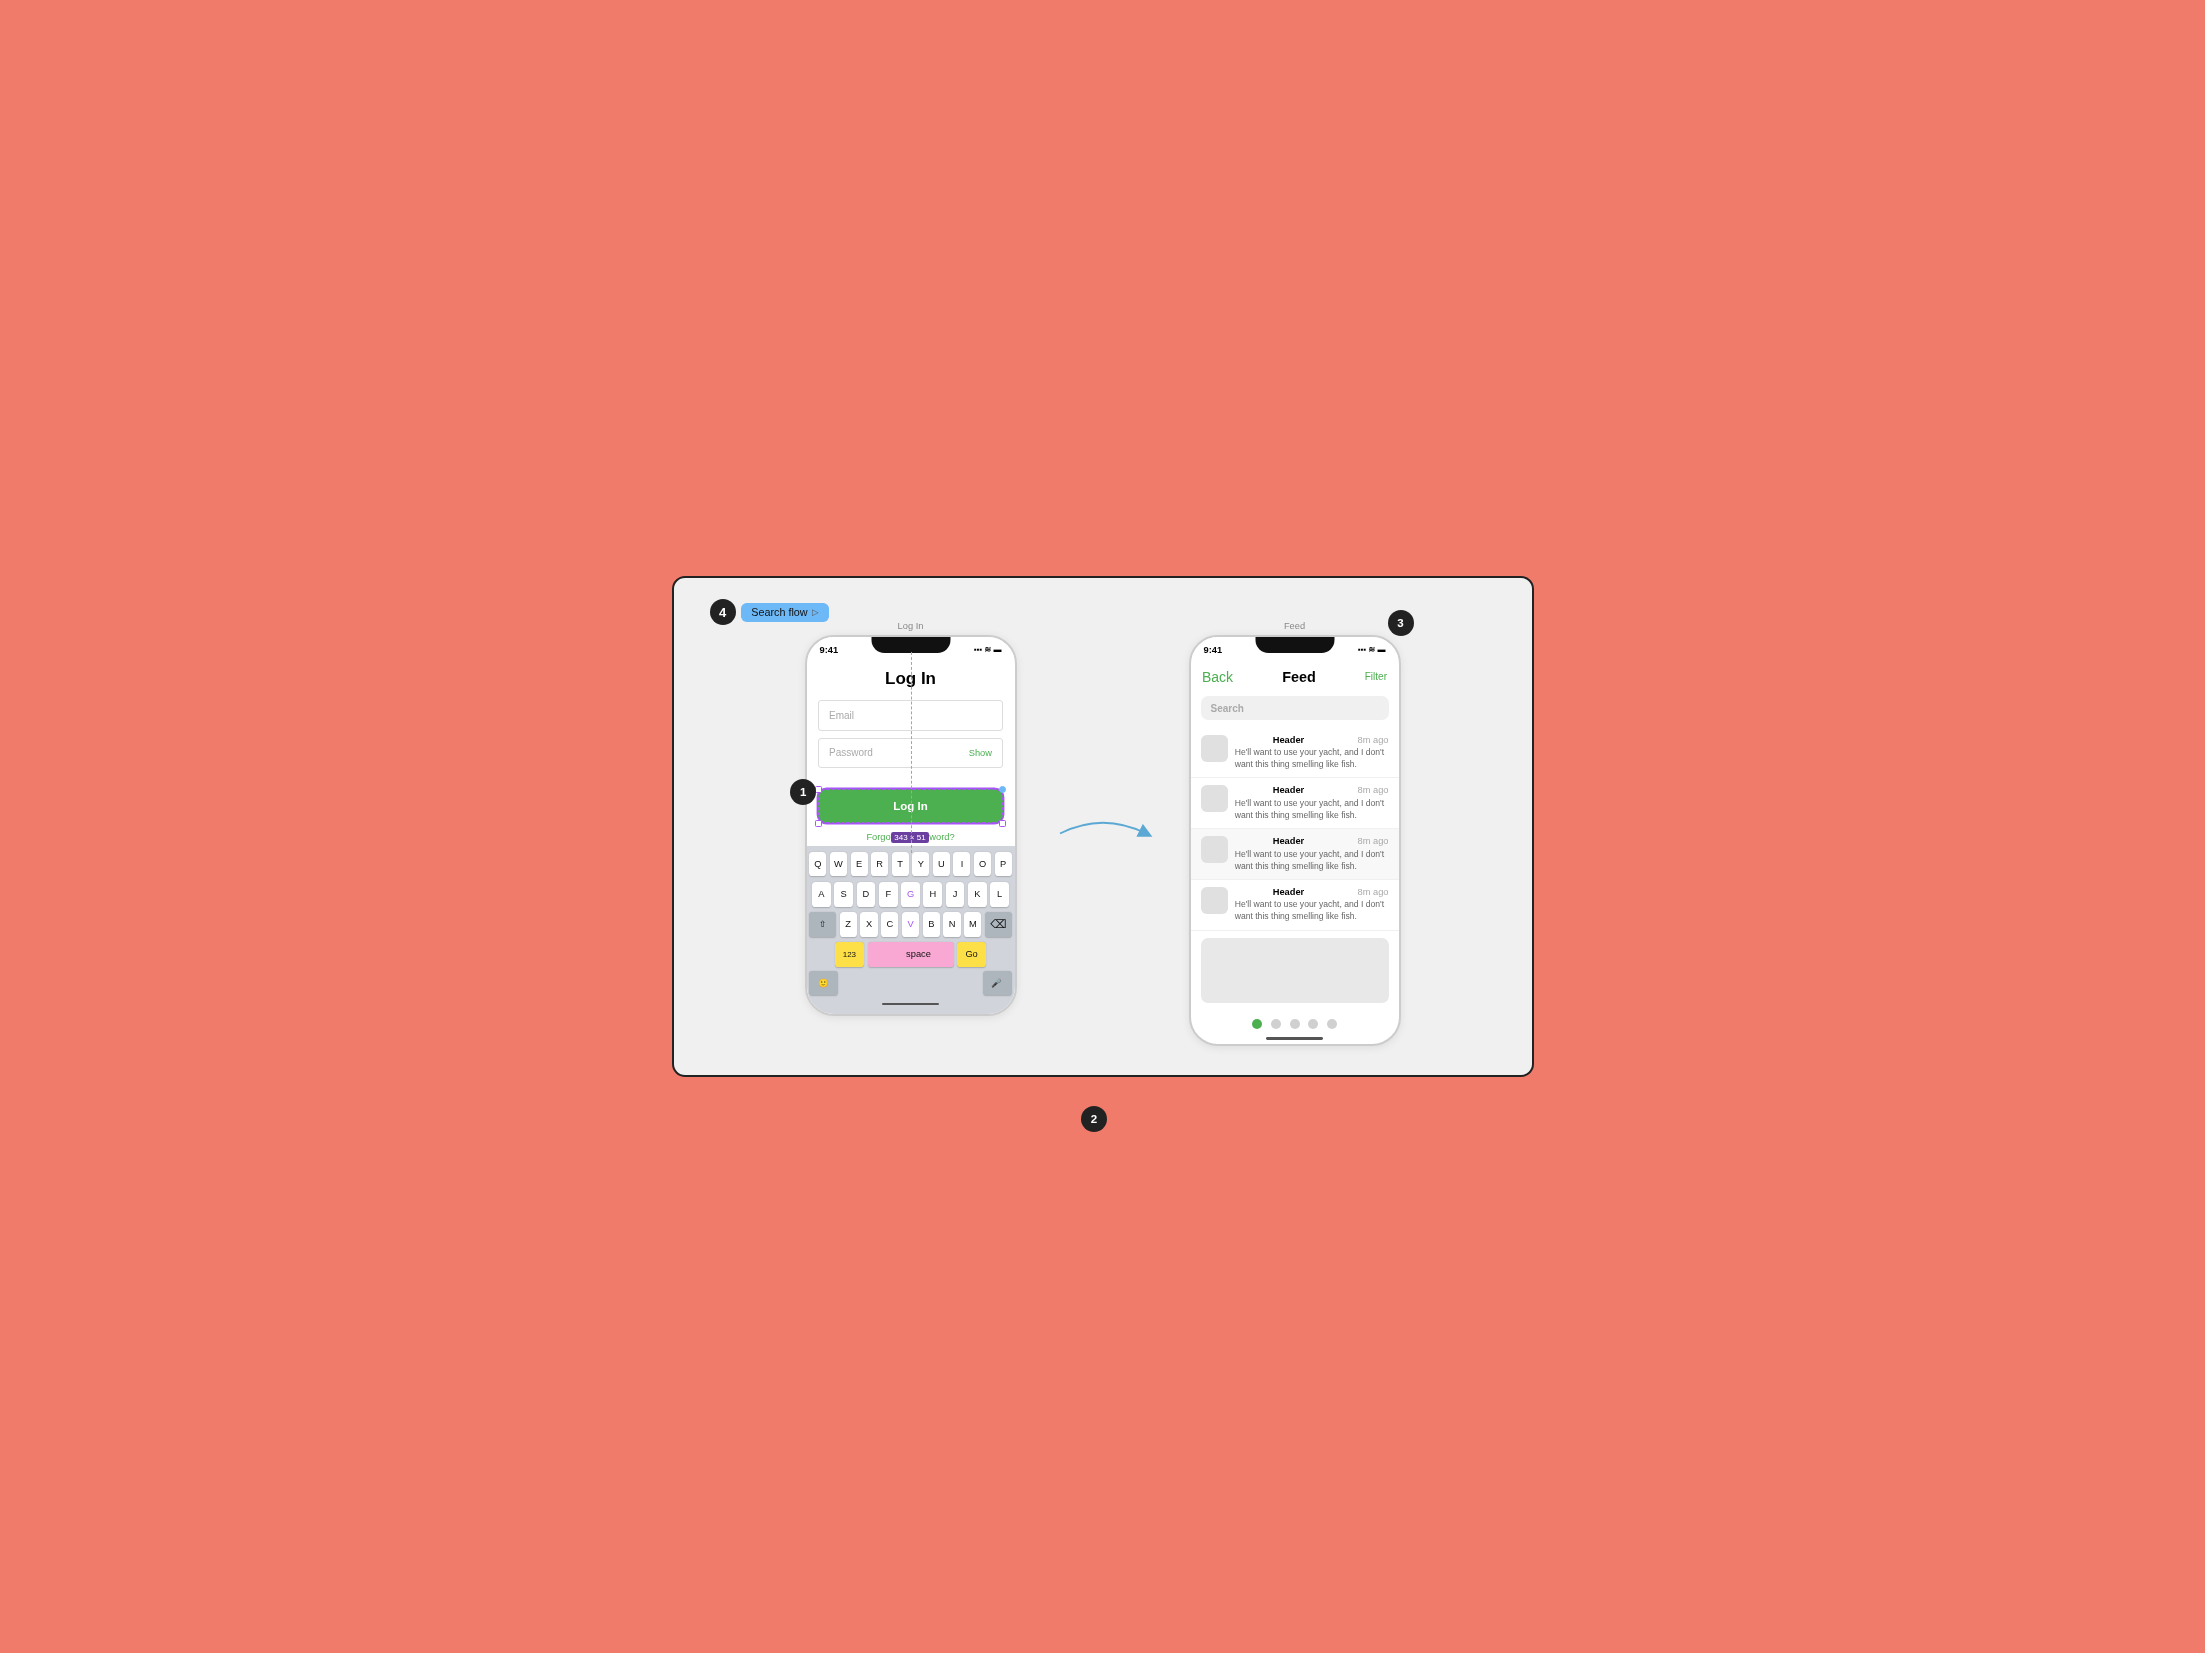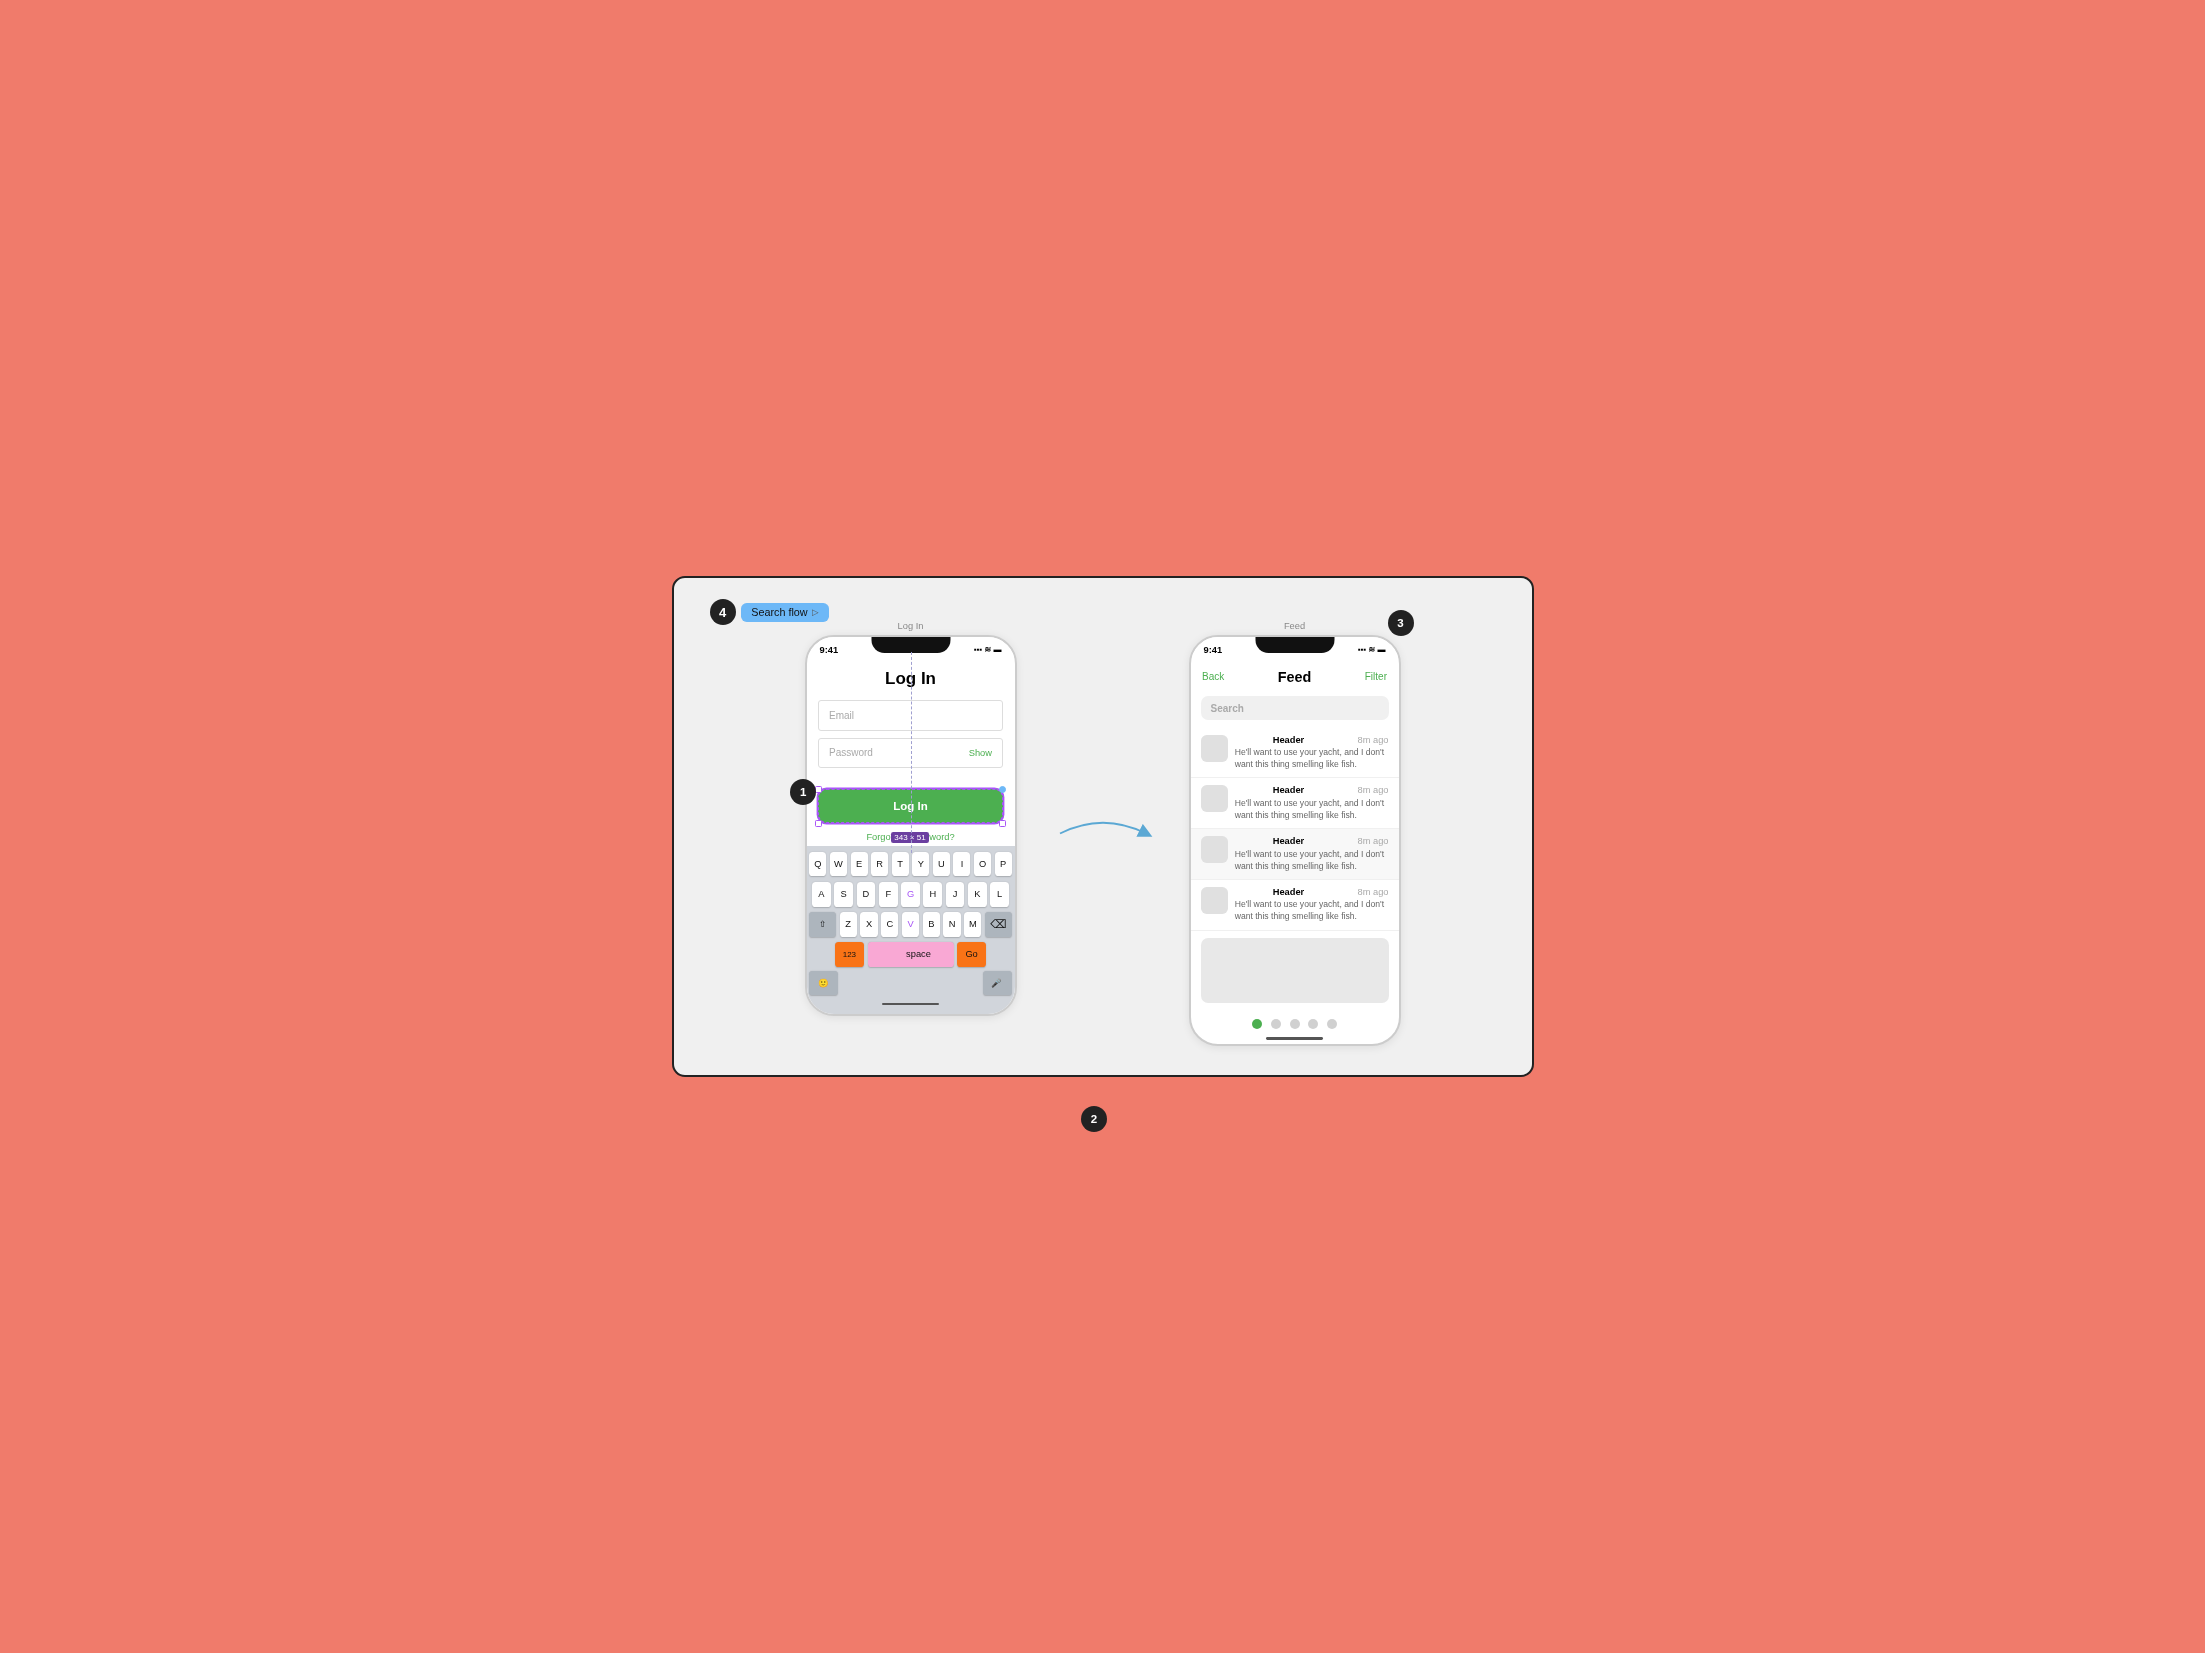--- a/index.html
+++ b/index.html
@@ -195,21 +195,21 @@
       display: flex;
       align-items: center;
       justify-content: center;
       font-size: 9.3px;
       font-weight: 500;
       box-shadow: 0 0.7px 1.4px rgba(0,0,0,0.2);
       color: #111;
     }
     .kb-key.wide { width: 29px; font-size: 8.6px; background: #adb5bd; color: #111; }
     .kb-key.space { flex: 1; max-width: 86px; background: #f9a8d4; padding-left: 16px; }
-    .kb-key.action { width: 29px; background: #f97316; }
+    .kb-key.action { width: 29px; background: #fde047; }
     .kb-key.delete { width: 29px; background: #adb5bd; font-size: 11.5px; }
     .kb-key.highlighted { background: #fff; color: #a855f7; }
     .kb-bottom-row {
       display: flex;
       justify-content: center;
       gap: 3.6px;
       margin-bottom: 4.3px;
     }
     .kb-emoji { font-size: 13px; }
     .kb-mic { font-size: 11.5px; }
@@ -235,21 +235,21 @@
       pointer-events: none;
     }
 
     
     .feed-nav {
       display: flex;
       justify-content: space-between;
       align-items: center;
       padding: 5.7px 11.5px 5.7px;
     }
-    .feed-nav .back { color: #4CAF50; font-size: 10px; }
+    .feed-nav .back { color: #4CAF50; font-size: 14px; }
     .feed-nav .title { font-size: 14.4px; font-weight: 800; }
     .feed-nav .filter { color: #4CAF50; font-size: 10px; }
     .search-bar {
       margin: 0 10px 7.2px;
       background: #F0F0F0;
       border-radius: 7.2px;
       padding: 6.5px 10px;
       font-size: 10px;
       color: #aaa;
       font-weight: bold;

